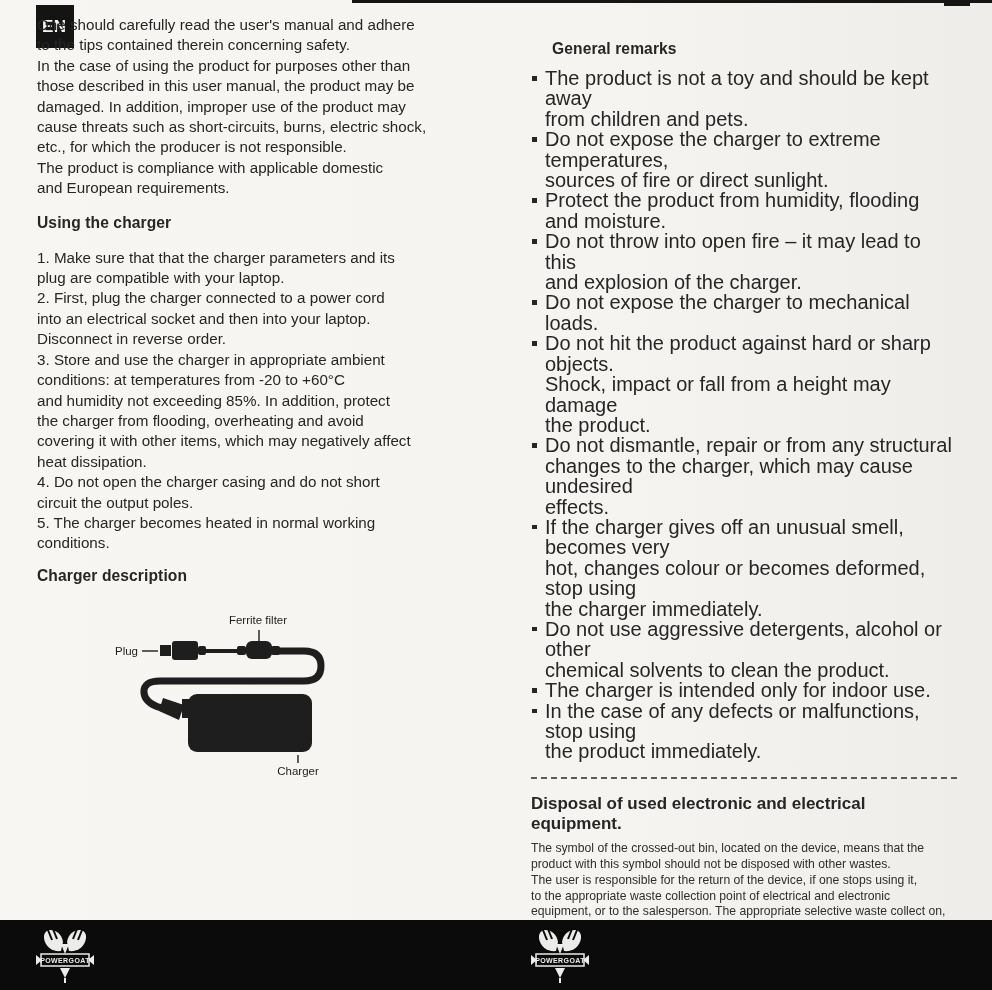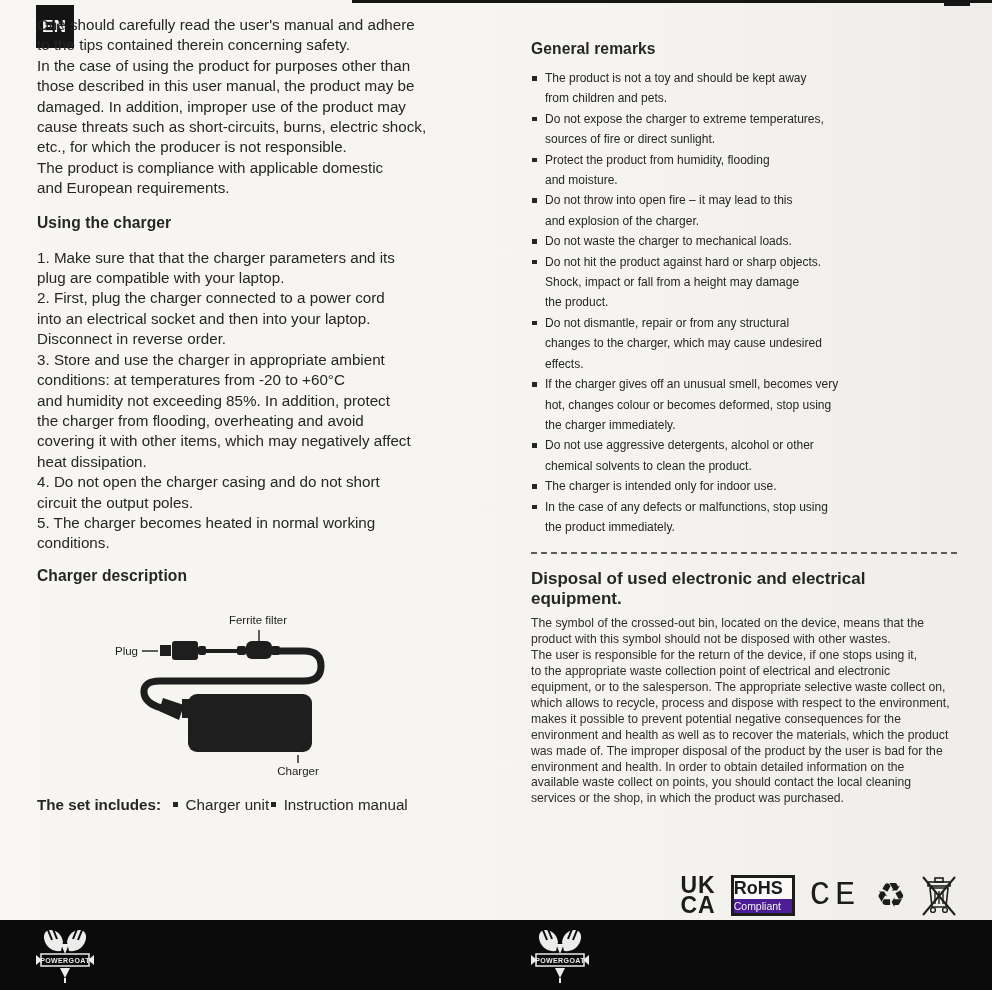--- a/index.html
+++ b/index.html
@@ -24,31 +24,31 @@
     letter-spacing:0.5px;
   }
 
   .col-left  { position:absolute; left:37px;  top:0; width:442px; }
   .col-right { position:absolute; left:531px; top:0; width:426px; }
 
   .sec-h { font-size:15.6px; font-weight:bold; line-height:20px; letter-spacing:0.1px; margin:0; }
   .h-safety { margin-top:63px; }
   .h-using { margin-top:14px; }
   .h-desc { margin-top:12px; }
-  .h-remarks { margin-top:39px; }
+  .h-remarks { margin-top:39px;margin-left:21px; }
 
   .body-text {
     font-size:15.2px; line-height:20.4px;
     white-space:pre-line; margin:15px 0 0 0;
   }
 
   ul.remarks { list-style:none; margin:9px 0 0 0; padding:0; }
   ul.remarks li {
     position:relative; padding-left:14px;
-    font-size:12px; line-height:20.4px;
+    font-size:20px; line-height:20.4px;
     white-space:pre-line;
   }
   ul.remarks li::before {
     content:""; position:absolute; left:1px; top:8px;
     width:4.5px; height:4.5px; background:#262626;
   }
 
   .divider { margin-top:15px; border-top:2px dashed #5a5a5a; height:0; }
 
   .disposal-h { font-size:17px; font-weight:bold; margin:15px 0 0 0; }
@@ -153,41 +153,34 @@
           <rect x="145" y="105" width="10" height="19" class="ink"></rect>
         </g>
 
         <rect x="151" y="100" width="124" height="58" rx="9" class="ink"></rect>
 
         <line x1="261" y1="161" x2="261" y2="169" class="ink-stroke" stroke-width="1.4"></line>
         <text x="261" y="181" text-anchor="middle" font-size="11.5" fill="#1e1e1e">Charger</text>
       </svg>
     </div>
 
-    <div class="set-line">
-      <span class="lbl">The set includes:</span>
-      <span class="sq-bullet"></span>
-      <span>Charger unit</span>
-      <span class="sq-bullet"></span>
-      <span>Instruction manual</span>
-    </div>
   </div>
 
   <div class="col-right">
     <h2 class="sec-h h-remarks">General remarks</h2>
     <ul class="remarks">
       <li>The product is not a toy and should be kept away
 from children and pets.</li>
       <li>Do not expose the charger to extreme temperatures,
 sources of fire or direct sunlight.</li>
       <li>Protect the product from humidity, flooding
 and moisture.</li>
       <li>Do not throw into open fire – it may lead to this
 and explosion of the charger.</li>
-      <li>Do not waste the charger to mechanical loads.</li>
+      <li>Do not expose the charger to mechanical loads.</li>
       <li>Do not hit the product against hard or sharp objects.
 Shock, impact or fall from a height may damage
 the product.</li>
       <li>Do not dismantle, repair or from any structural
 changes to the charger, which may cause undesired
 effects.</li>
       <li>If the charger gives off an unusual smell, becomes very
 hot, changes colour or becomes deformed, stop using
 the charger immediately.</li>
       <li>Do not use aggressive detergents, alcohol or other

